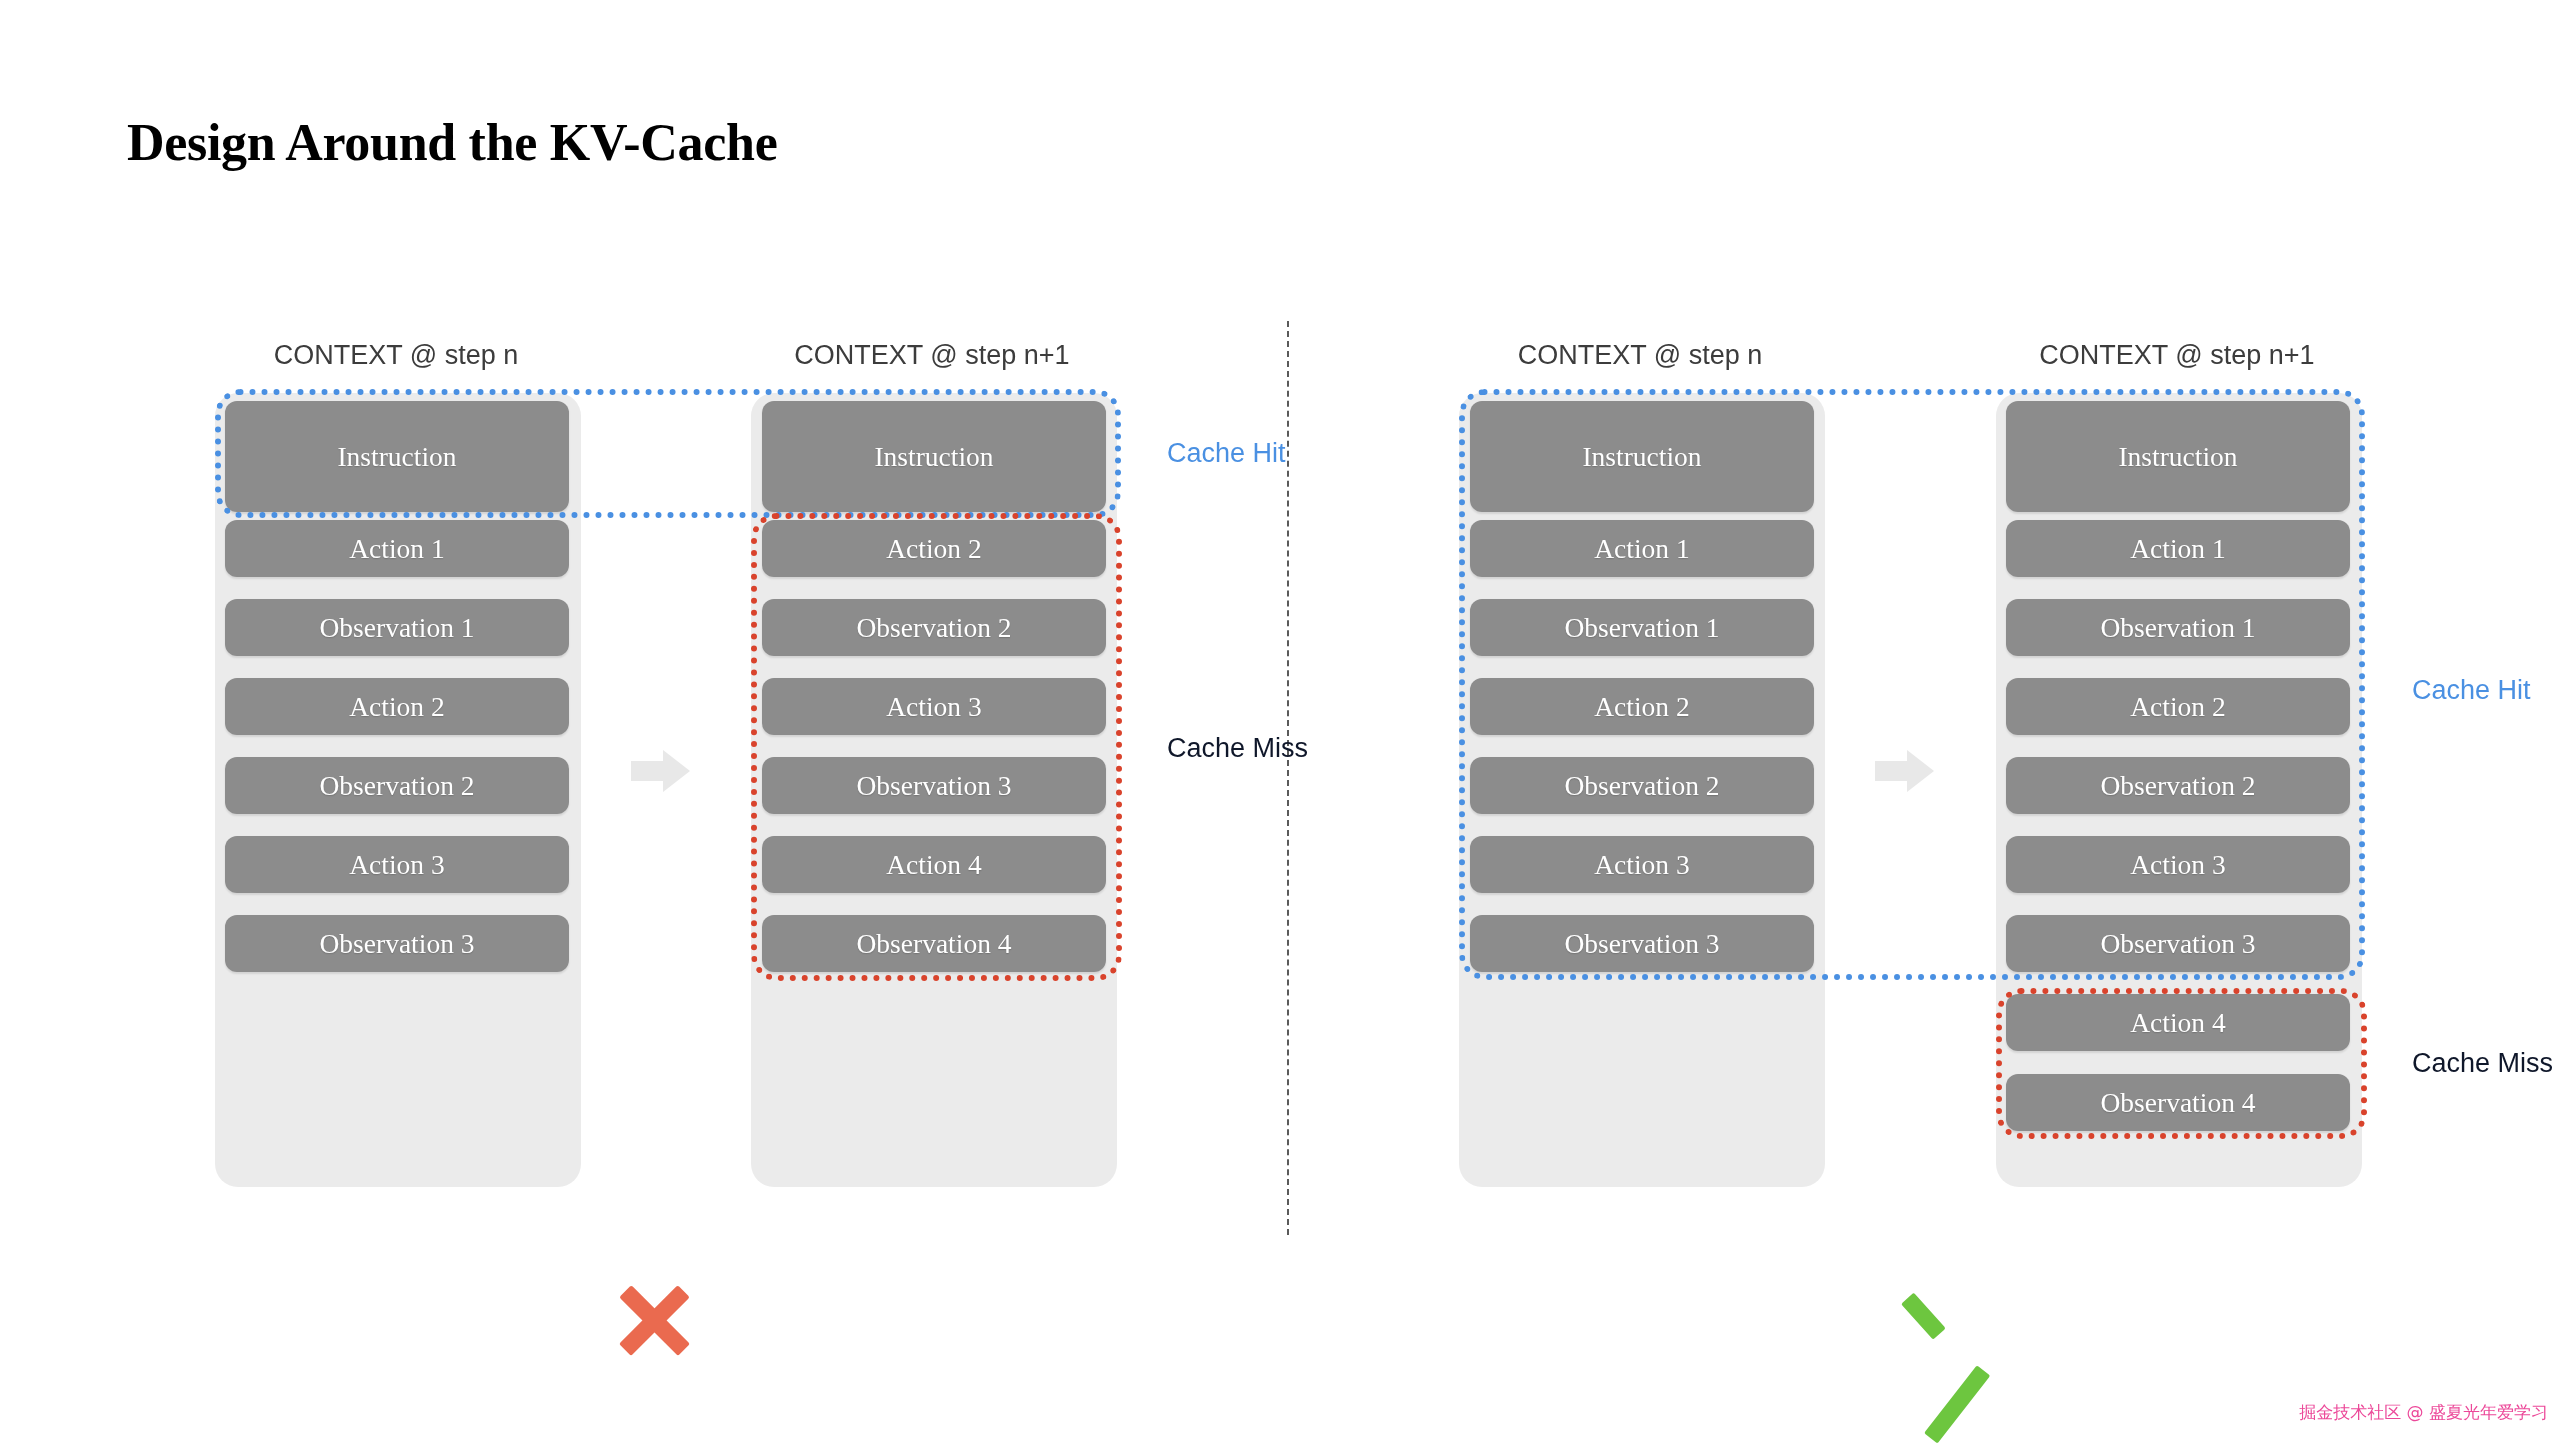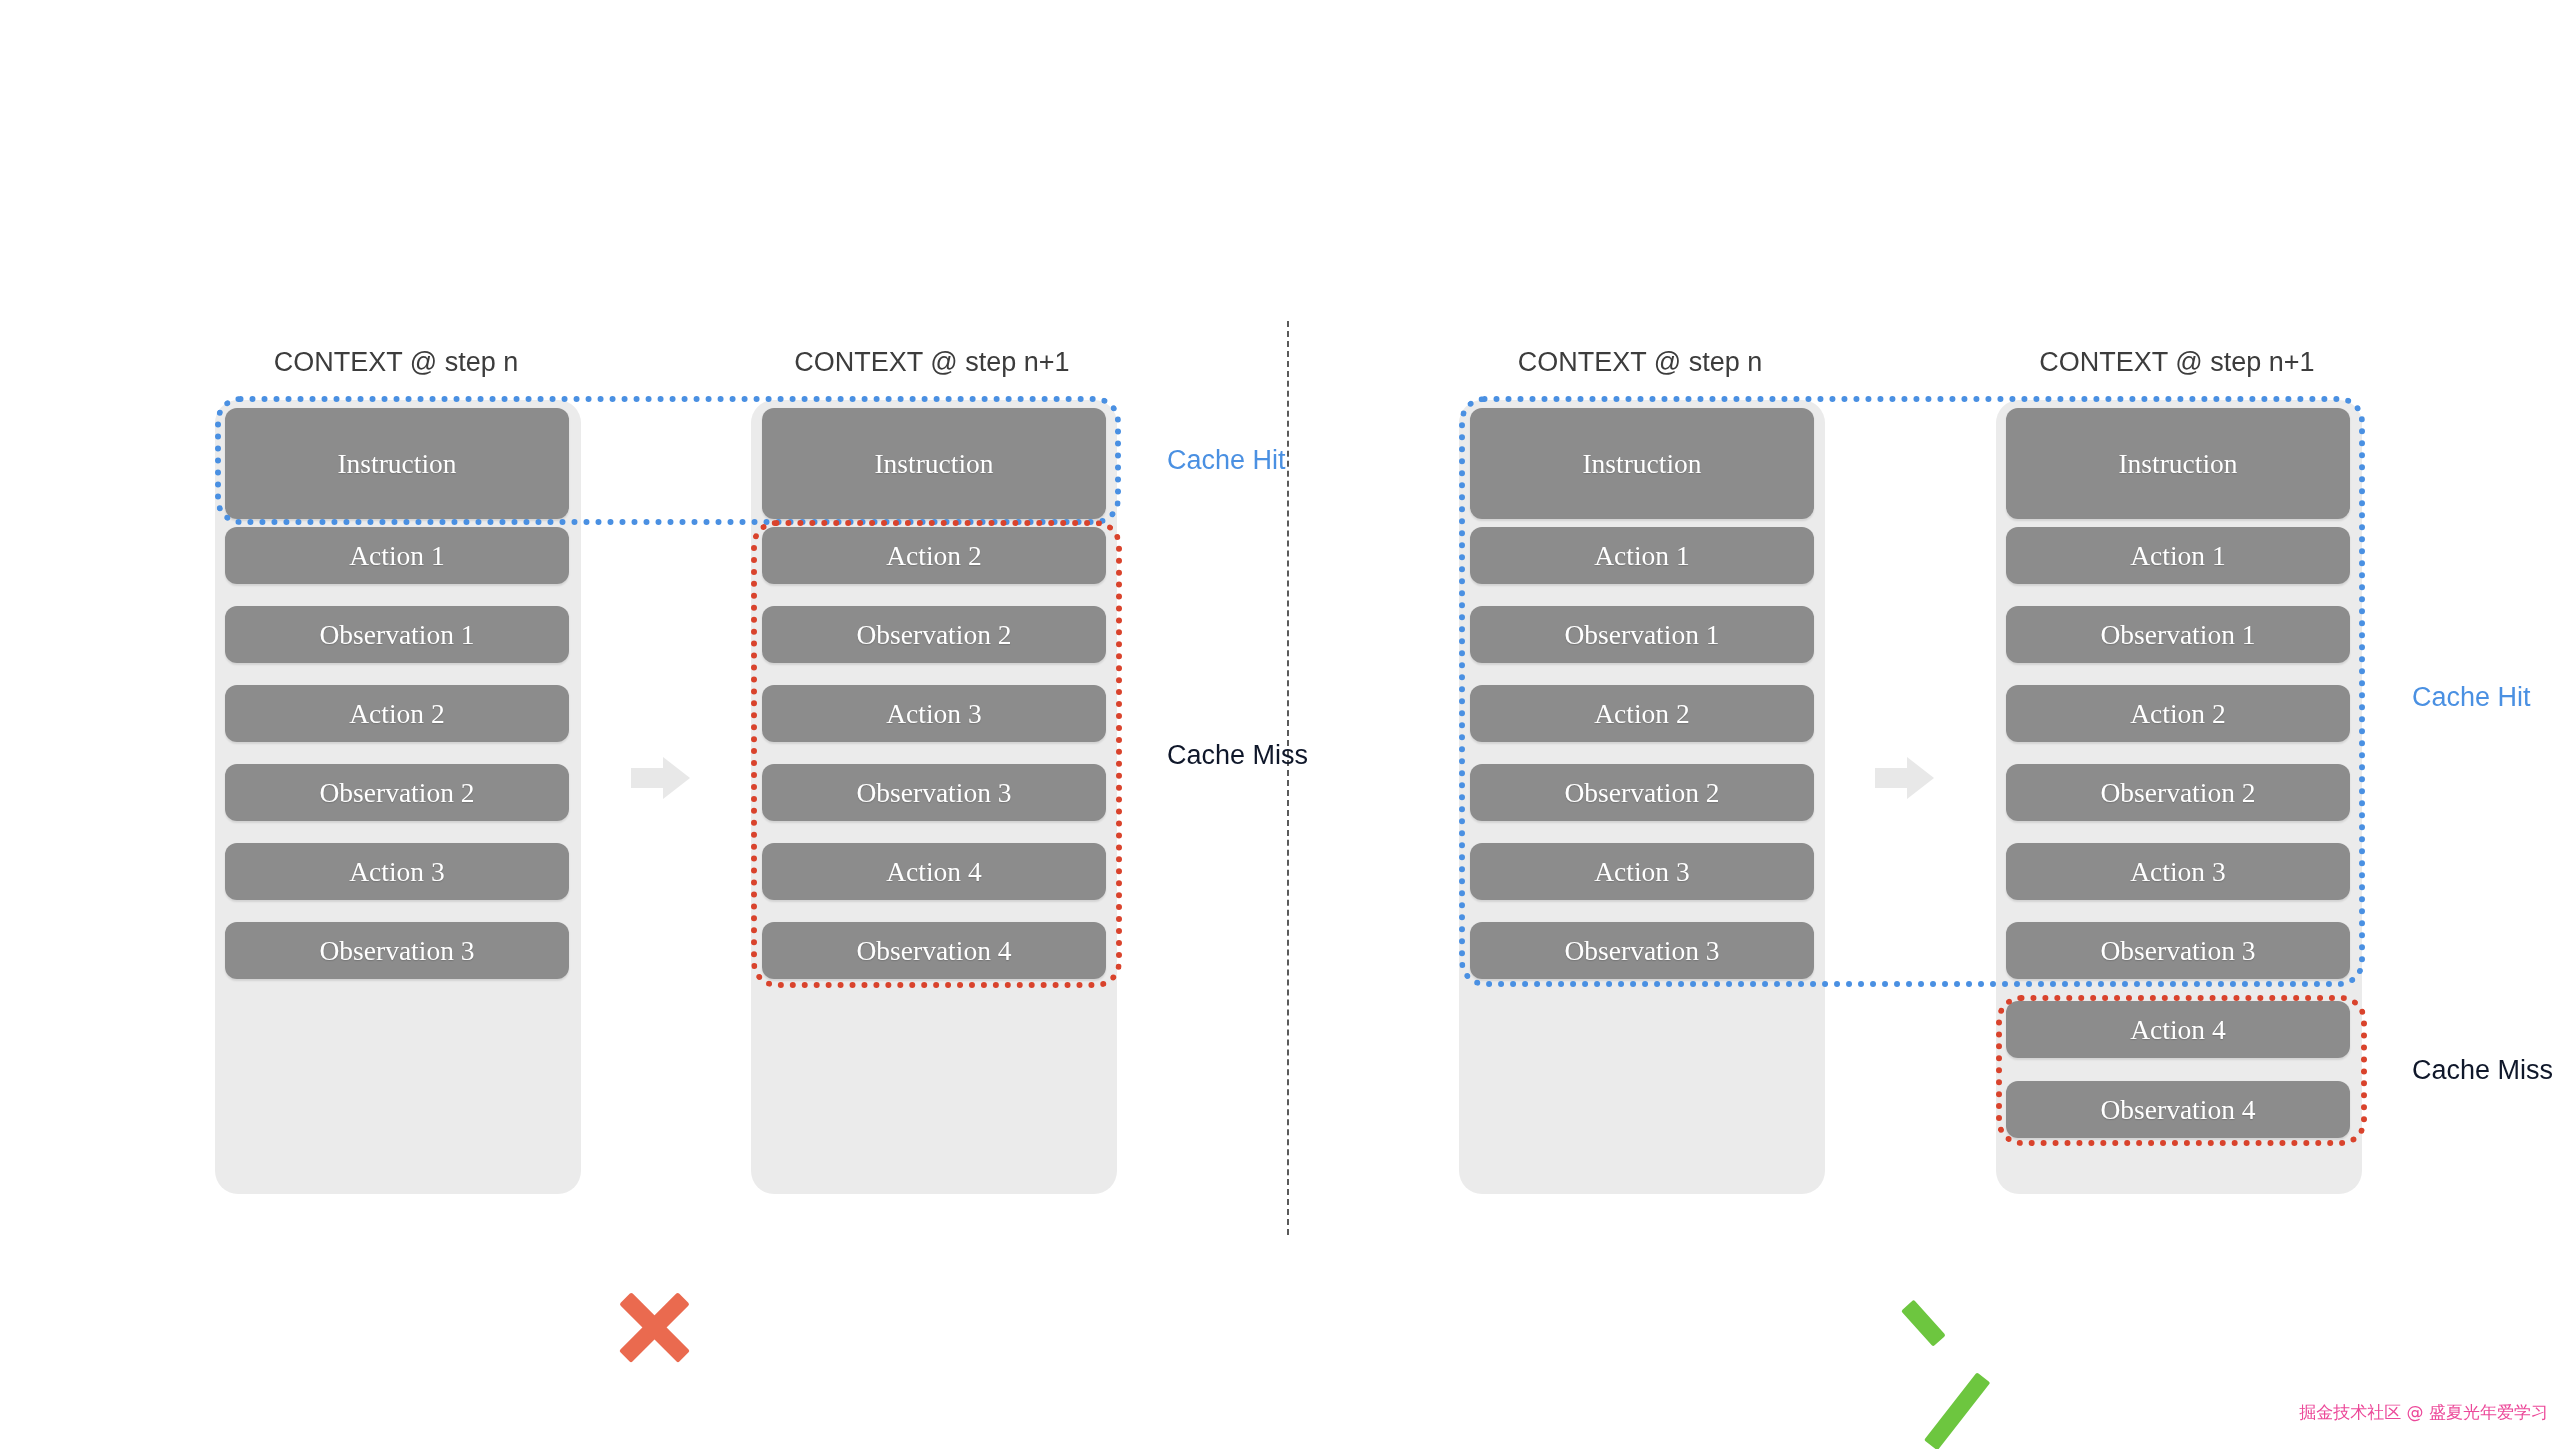--- a/index.html
+++ b/index.html
@@ -26,21 +26,21 @@
 
   
   .divider{
     position:absolute;
     left:1287px; top:321px;
     width:0; height:914px;
     border-left:2.7px dashed #5a5a5a;
   }
 
   
-  .panel{position:absolute;top:12px;left:0;width:2576px;height:1432px;pointer-events:none;}
+  .panel{position:absolute;top:5px;left:0;width:2576px;height:1432px;pointer-events:none;}
   .panel > *{pointer-events:auto;}
 
   
   .col-head{
     position:absolute;
     font-size:27px;
     color:#3c3c3c;
     text-align:center;
     white-space:nowrap;
     font-family:"Liberation Sans", sans-serif;
@@ -140,20 +140,21 @@
     color:#ec4899;
     white-space:nowrap;
     font-family:"DejaVu Sans", sans-serif;
   }
 </style>
 </head>
 <body>
 
 <div class="page">
 
+  <div class="title">Design Around the KV-Cache</div>
 
   <div class="divider"></div>
 
   <div class="panel">
 
     <div class="col-head" style="left:215px;width:362px;top:335px;">CONTEXT @ step n</div>
     <div class="col-head" style="left:751px;width:362px;top:335px;">CONTEXT @ step n+1</div>
 
     <div class="stack" style="left:215px;top:388px;width:366px;height:794px;"></div>
 

